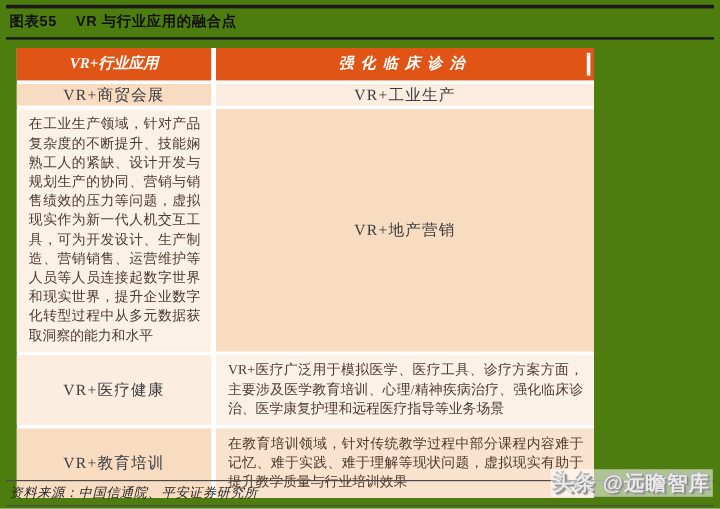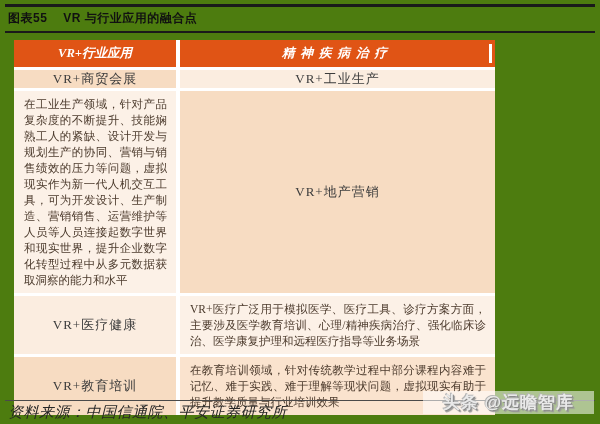--- a/index.html
+++ b/index.html
@@ -77,55 +77,55 @@
   
   .footer {
     position: absolute;
     left: 5px; right: 5px; top: 400px;
     border-top: 1.5px solid #4a4a4a;
     border-bottom: 1.5px solid #4a4a4a;
     padding: 2px 3px 3px 3px;
   }
   .source-note {
     font-style: italic;
-    font-size: 15px;
+    font-size: 11px;
     color: #262626;
     letter-spacing: 0.5px;
   }
 
   
   .watermark {
     position: absolute;
     right: 6px;
     top: 391px;
     font-family: "Liberation Sans", "DejaVu Sans", sans-serif;
     font-size: 17px;
     font-weight: bold;
     color: #e9e9e9;
     text-shadow: 1px 1px 0 #8a8a8a, -1px -1px 0 #b5b5b5, 2px 2px 1px #9a9a9a;
     letter-spacing: 1px;
     background: rgba(255,255,255,0.55);
-    padding: 0 20px;
+    padding: 0 2px;
   }
 </style>
 </head>
 <body>
 
 <div class="page">
 
   <div class="title-block">
     <div class="chart-title">
       <span class="tlabel">图表55</span><span>VR 与行业应用的融合点</span>
     </div>
   </div>
 
   <div class="vr-table">
     <div class="th th-left">VR+行业应用</div>
     <div class="th th-right">
-      <span>精神疾病治疗</span>
+      <span>强化临床诊治</span>
       <span class="notch"></span>
     </div>
 
   <div class="td td-left row-odd">VR+商贸会展</div>
       <div class="td td-left row-even">VR+工业生产</div>
       <div class="td td-right row-even">在工业生产领域，针对产品复杂度的不断提升、技能娴熟工人的紧缺、设计开发与规划生产的协同、营销与销售绩效的压力等问题，虚拟现实作为新一代人机交互工具，可为开发设计、生产制造、营销销售、运营维护等人员等人员连接起数字世界和现实世界，提升企业数字化转型过程中从多元数据获取洞察的能力和水平</div>
       <div class="td td-left row-odd">VR+地产营销</div>
       <div class="td td-left row-even">VR+医疗健康</div>
       <div class="td td-right row-even">VR+医疗广泛用于模拟医学、医疗工具、诊疗方案方面，主要涉及医学教育培训、心理/精神疾病治疗、强化临床诊治、医学康复护理和远程医疗指导等业务场景</div>
       <div class="td td-left row-odd">VR+教育培训</div>

